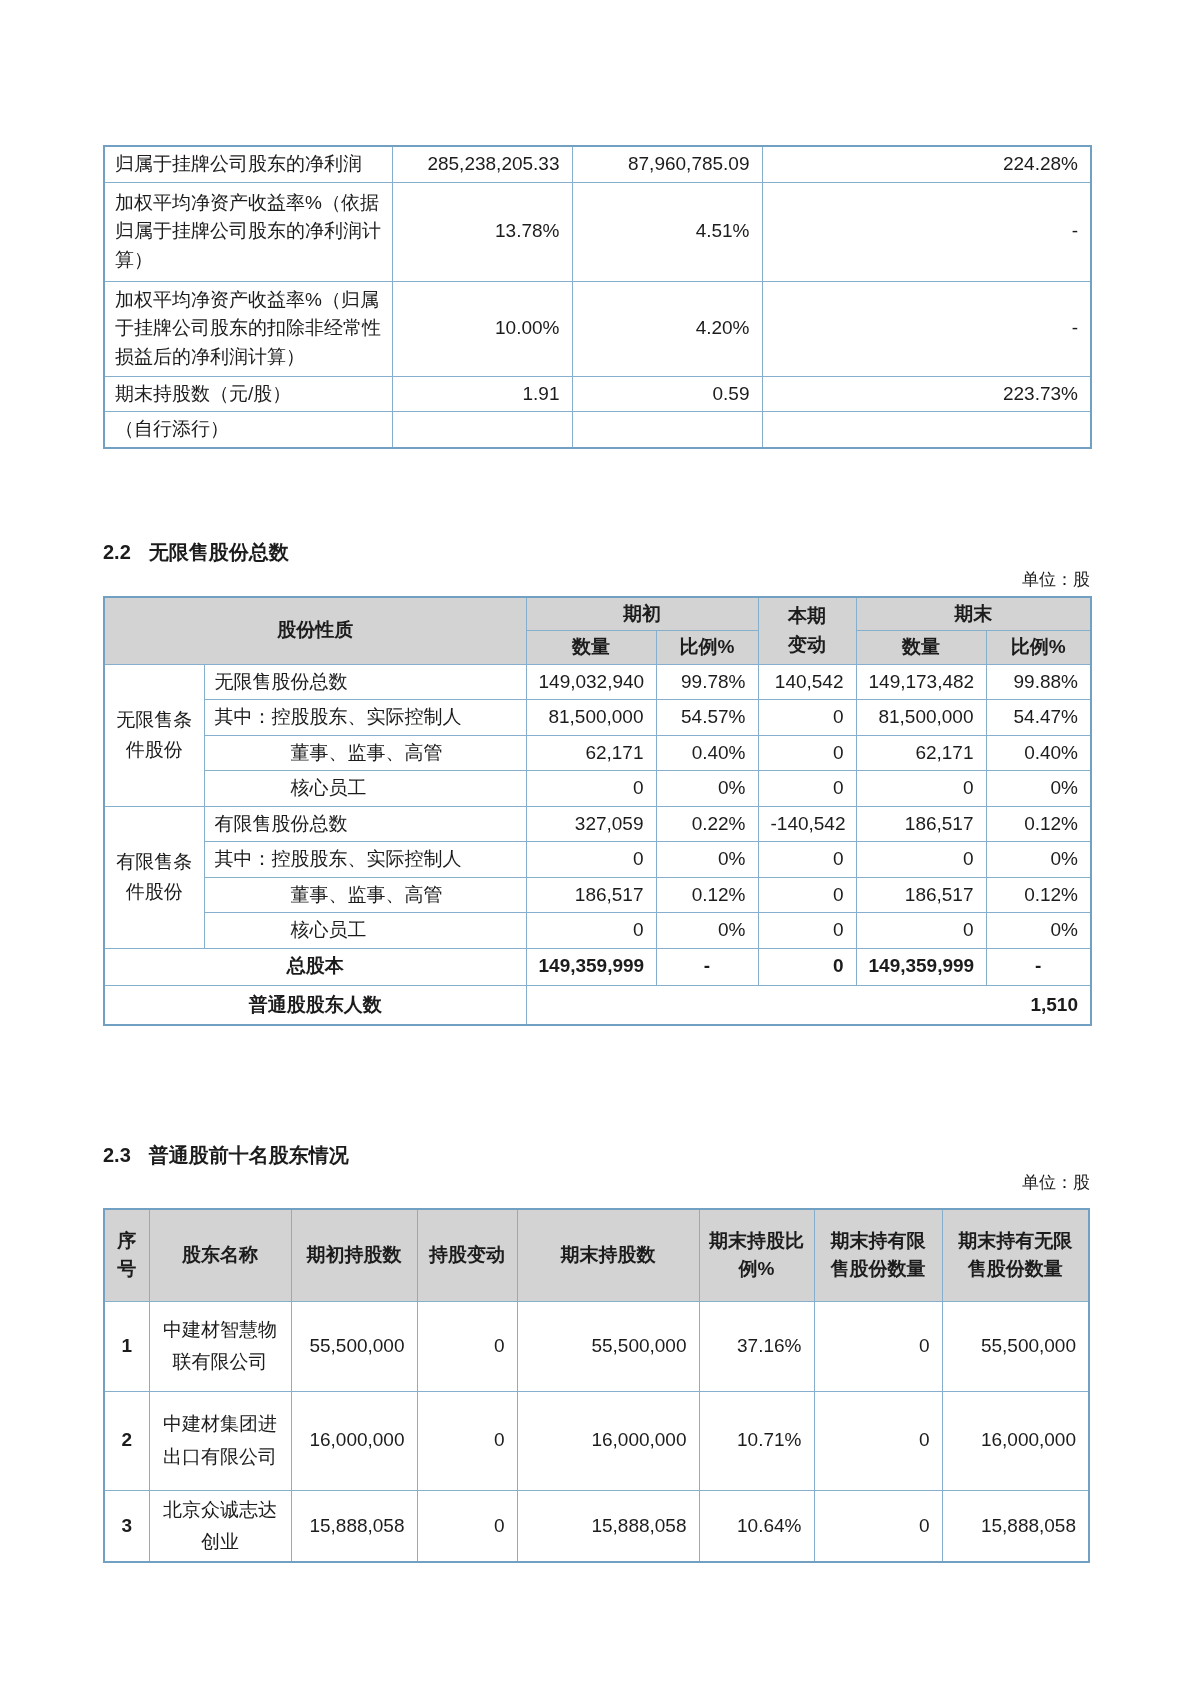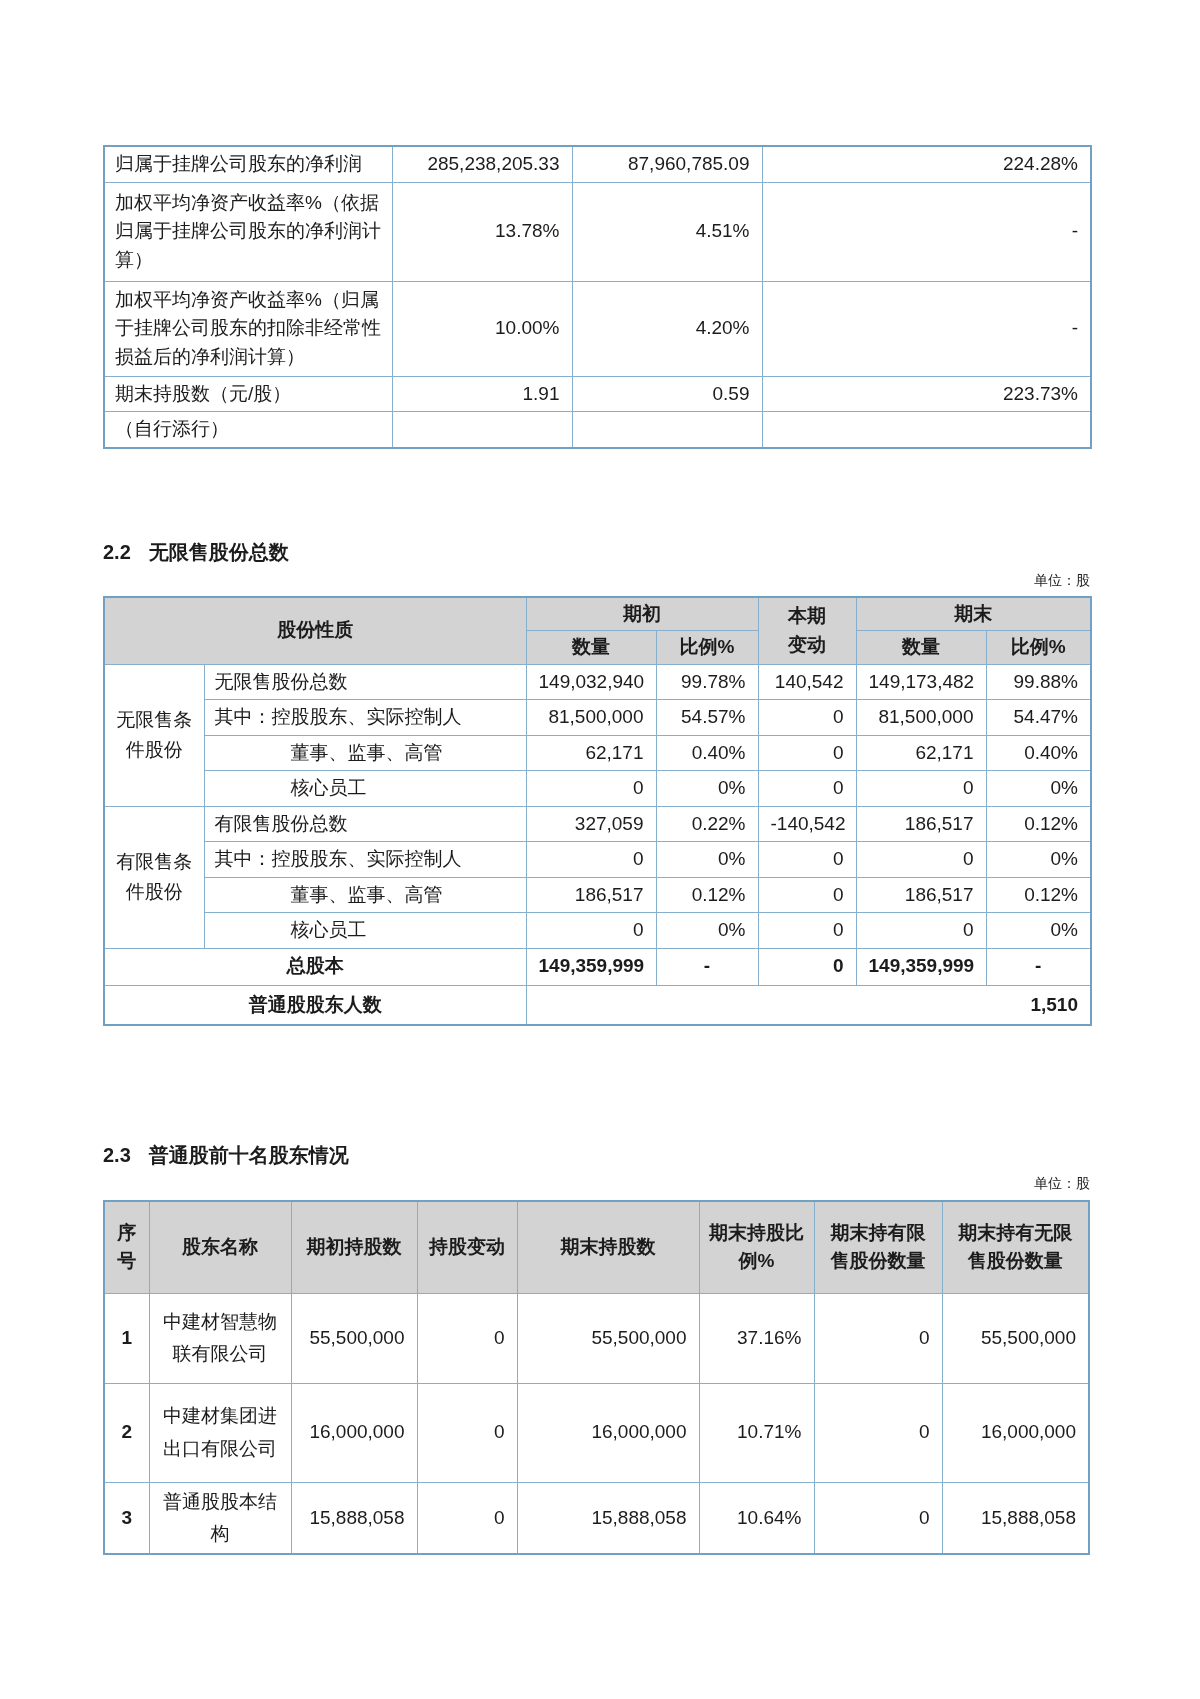--- a/index.html
+++ b/index.html
@@ -29,32 +29,32 @@
   #summary-table tr.r1 { height: 32px; }
   #summary-table tr.r2 { height: 63px; }
   #summary-table tr.r3 { height: 33px; }
   #summary-table tr.r4 { height: 99px; }
   #summary-table tr.r5 { height: 95px; }
   #summary-table tr.r6 { height: 30px; }
   #summary-table tr.r7 { height: 33px; }
 
   .sec-heading { margin-top: 90px; font-size: 20px; font-weight: bold; line-height: 26px; }
   .sec-heading .no { margin-right: 18px; }
-  .unit { text-align: right; font-size: 14px; line-height: 18px; margin-top: 6px; }
+  .unit { text-align: right; font-size: 17px; line-height: 18px; margin-top: 6px; }
 
   #share-structure-table { margin-top: 7px; }
   #share-structure-table tr.h1 { height: 33px; }
   #share-structure-table tr.h2 { height: 32px; }
   #share-structure-table tr.dr { height: 30px; }
   #share-structure-table tr.tr-total { height: 37px; }
   #share-structure-table tr.tr-holders { height: 40px; }
   #share-structure-table td.grp { text-align: center; padding: 3px 9px; line-height: 1.6; }
 
   .sec-heading.h23 { margin-top: 116px; }
-  #top-shareholders-table { margin-top: 8px; padding-left: 44px; }
+  #top-shareholders-table { margin-top: 16px; padding-left: 44px; }
   #top-shareholders-table tr.hd  { height: 92px; }
   #top-shareholders-table tr.s1  { height: 90px; }
   #top-shareholders-table tr.s2  { height: 99px; }
   #top-shareholders-table tr.s3  { height: 63px; }
   #top-shareholders-table td.name { text-align: center; padding: 3px 12px; line-height: 1.7; }
 </style>
 </head>
 <body>
 
 <div class="page">
@@ -258,21 +258,21 @@
         <td class="name">中建材集团进出口有限公司</td>
         <td class="num">16,000,000</td>
         <td class="num">0</td>
         <td class="num">16,000,000</td>
         <td class="num">10.71%</td>
         <td class="num">0</td>
         <td class="num">16,000,000</td>
       </tr>
       <tr class="s3">
         <td class="ctr b">3</td>
-        <td class="name">普通股股本结构</td>
+        <td class="name">北京众诚志达创业</td>
         <td class="num">15,888,058</td>
         <td class="num">0</td>
         <td class="num">15,888,058</td>
         <td class="num">10.64%</td>
         <td class="num">0</td>
         <td class="num">15,888,058</td>
       </tr>
     </tbody>
       </table>
 

